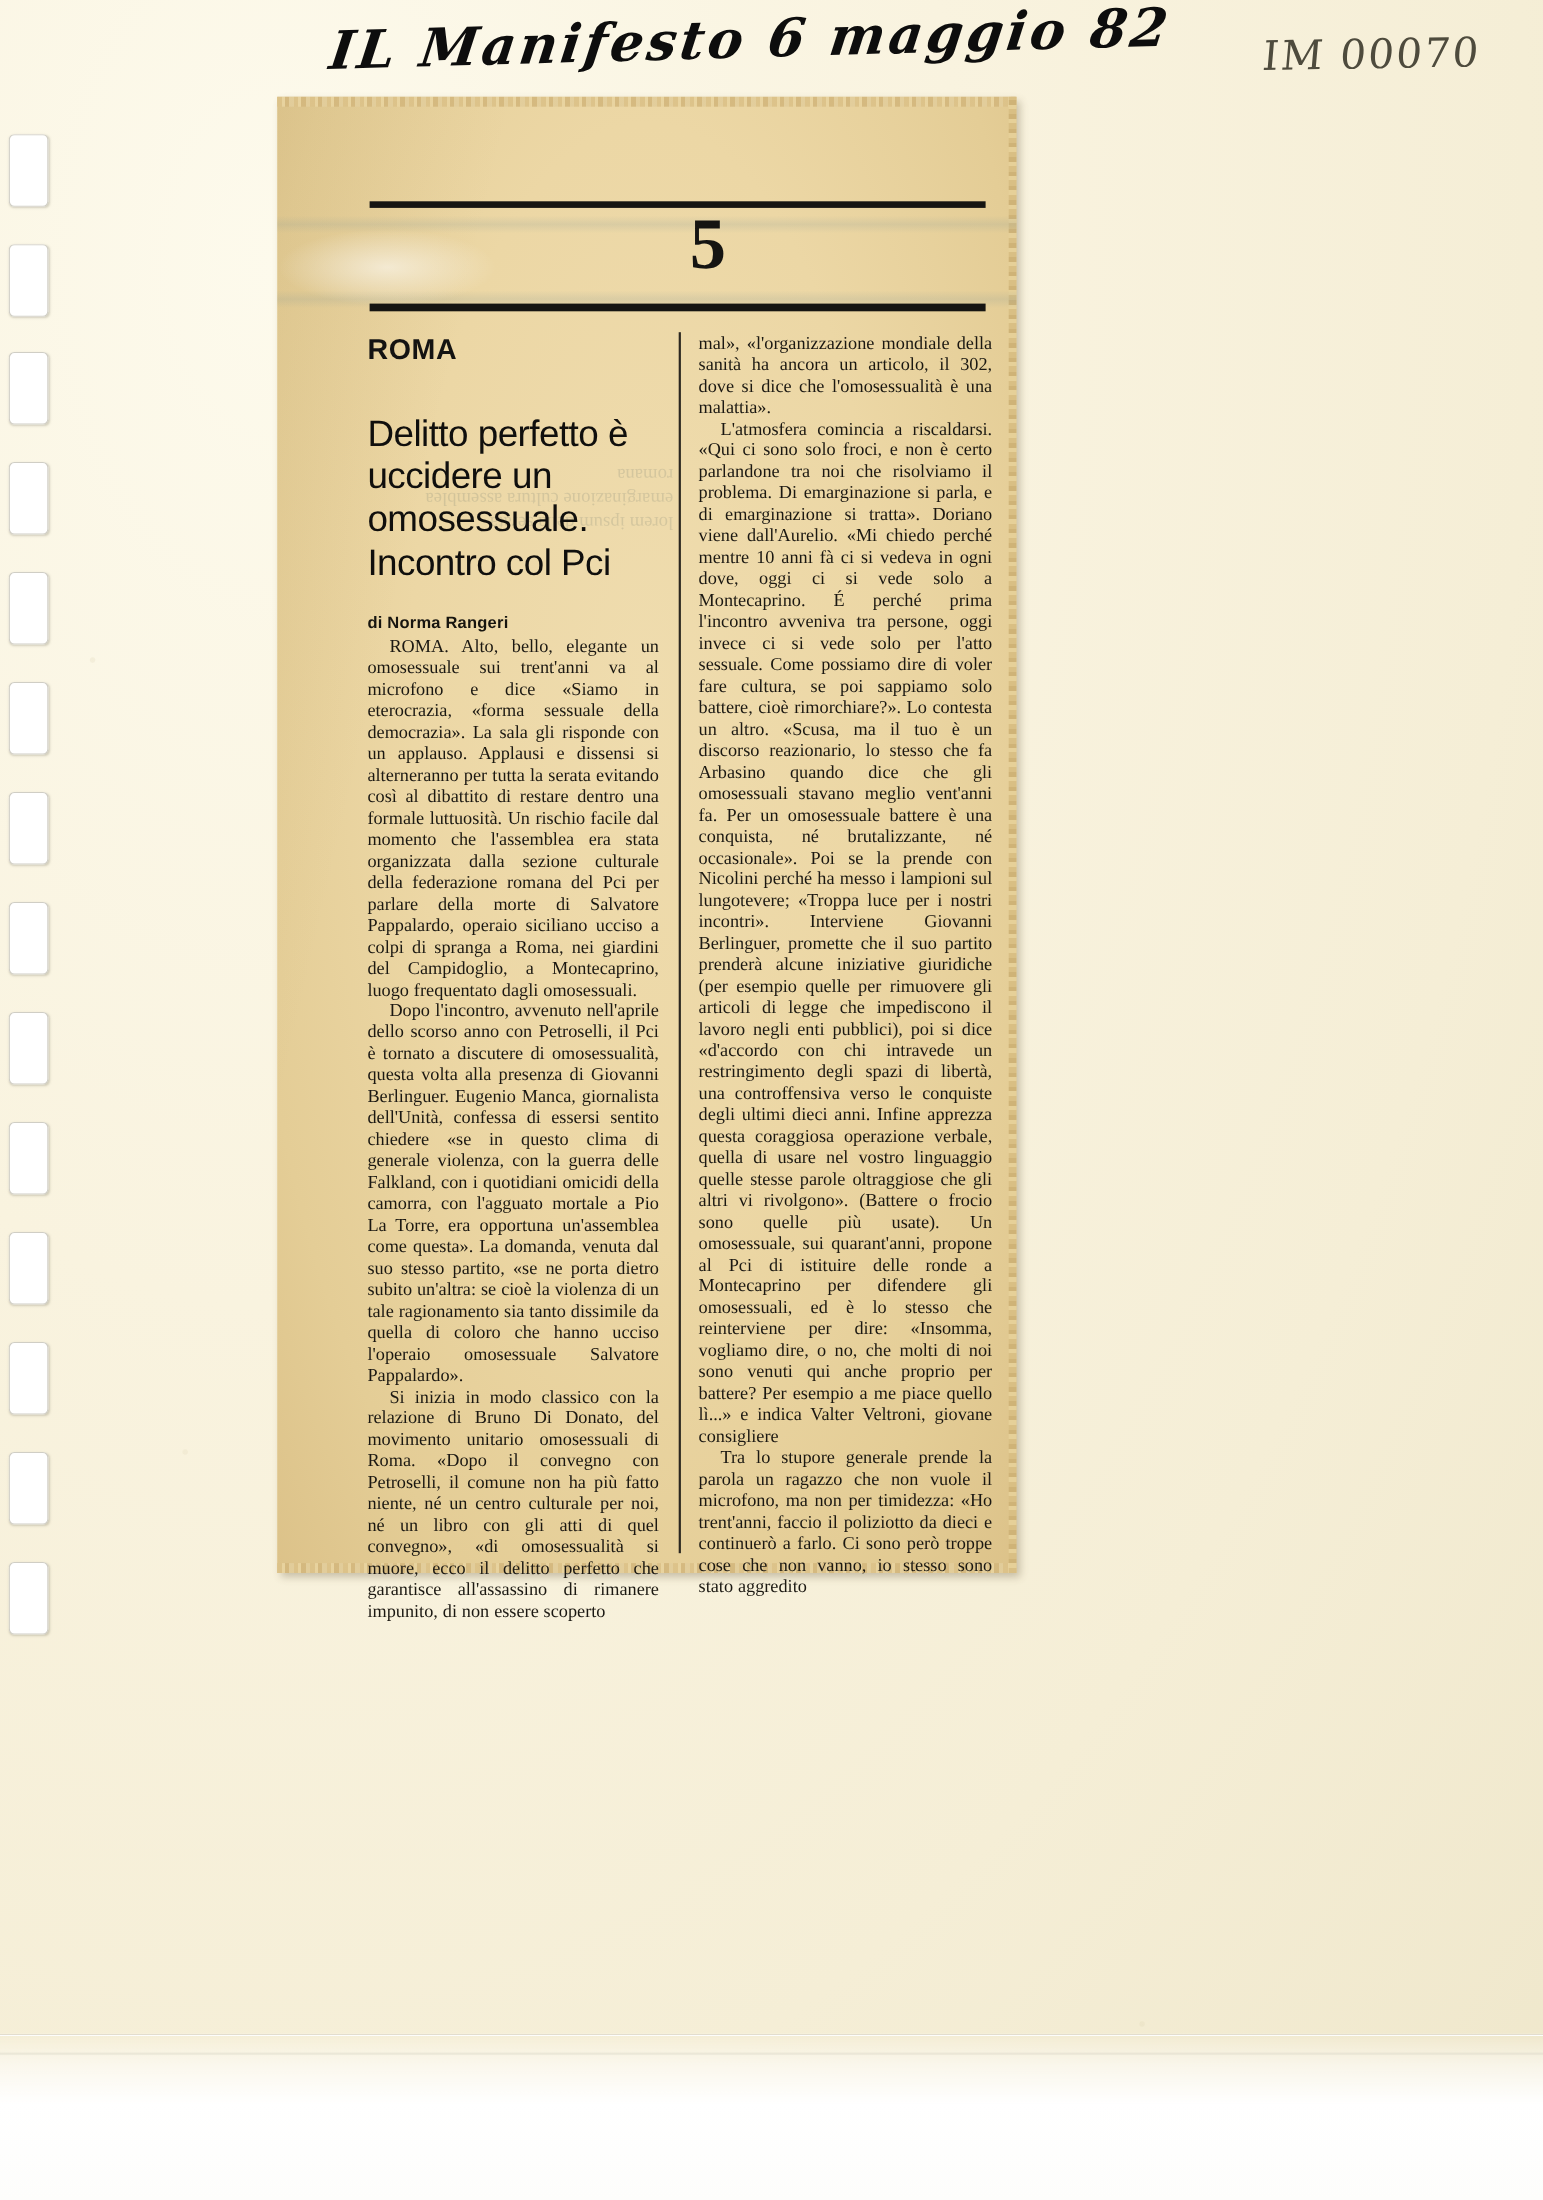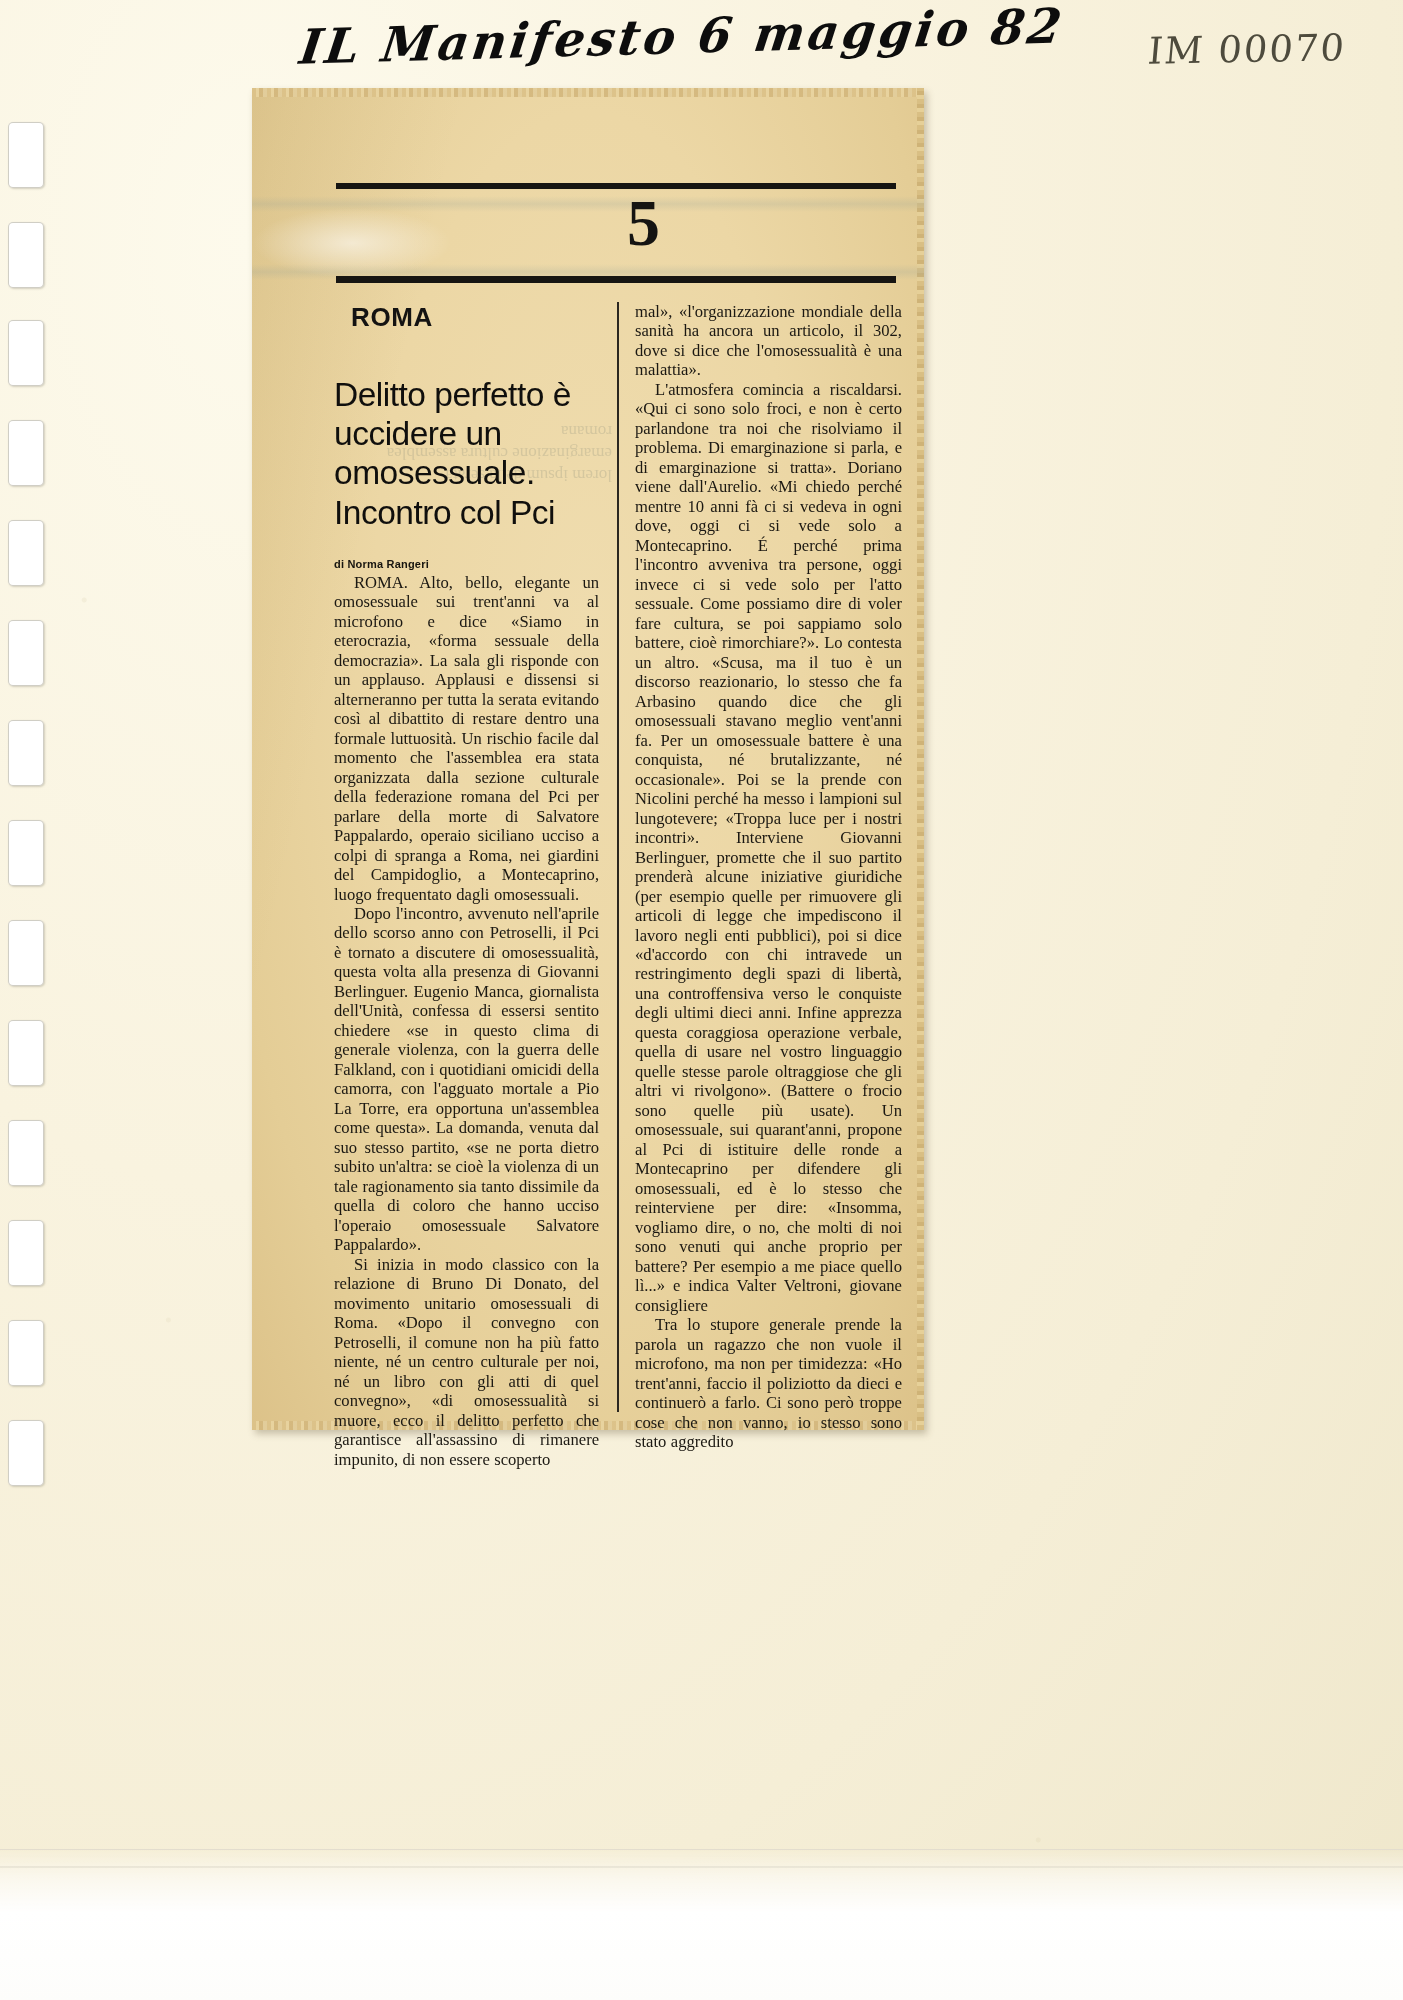--- a/index.html
+++ b/index.html
@@ -104,30 +104,30 @@
   #cols{
     position:absolute;left:82px;top:214px;right:22px;bottom:18px;
     display:flex;gap:18px;
   }
   .col{width:272px;position:relative;}
   #col-right{border-left:2px solid #2b2720;padding-left:16px;width:274px;}
 
   #kicker{
     font-family:"Liberation Sans", sans-serif;
     font-weight:700;font-size:26px;letter-spacing:.6px;
-    color:#141312;margin:0 0 42px 17px;
+    color:#141312;margin:0 0 42px 0;
   }
   #headline{
     font-family:"Liberation Sans", sans-serif;
     font-weight:400;font-size:33.5px;line-height:1.17;
     letter-spacing:-.5px;color:#100f0d;margin:0 0 26px 0;
   }
   #byline{
     font-family:"Liberation Sans", sans-serif;
-    font-weight:700;font-size:11px;letter-spacing:.2px;
+    font-weight:700;font-size:15px;letter-spacing:.2px;
     color:#17150f;margin:0 0 3px 0;
   }
   .body p{
     margin:0;
     font-family:"Liberation Serif", serif;
     font-size:16.6px;line-height:1.175;
     text-align:justify;
     color:#1b1812;
     text-indent:20px;
     -webkit-hyphens:auto;hyphens:auto;

